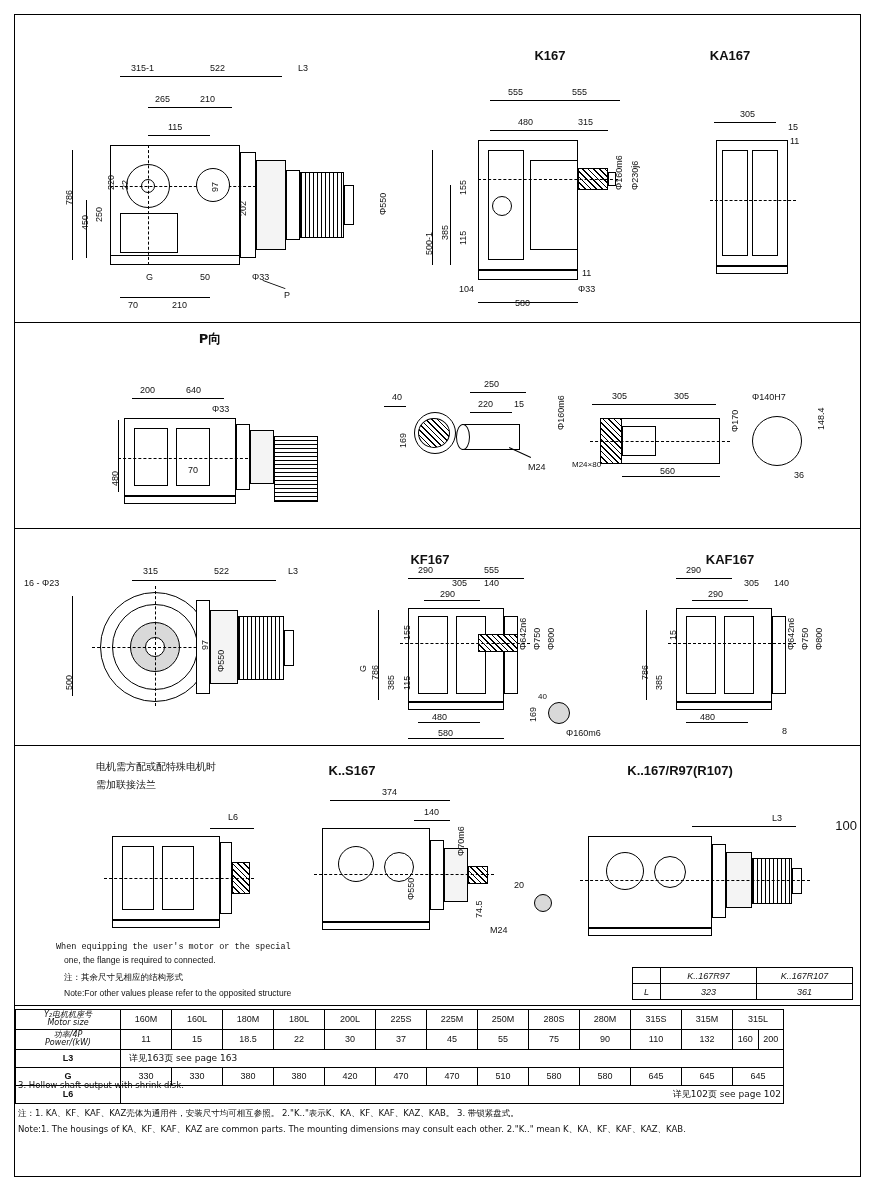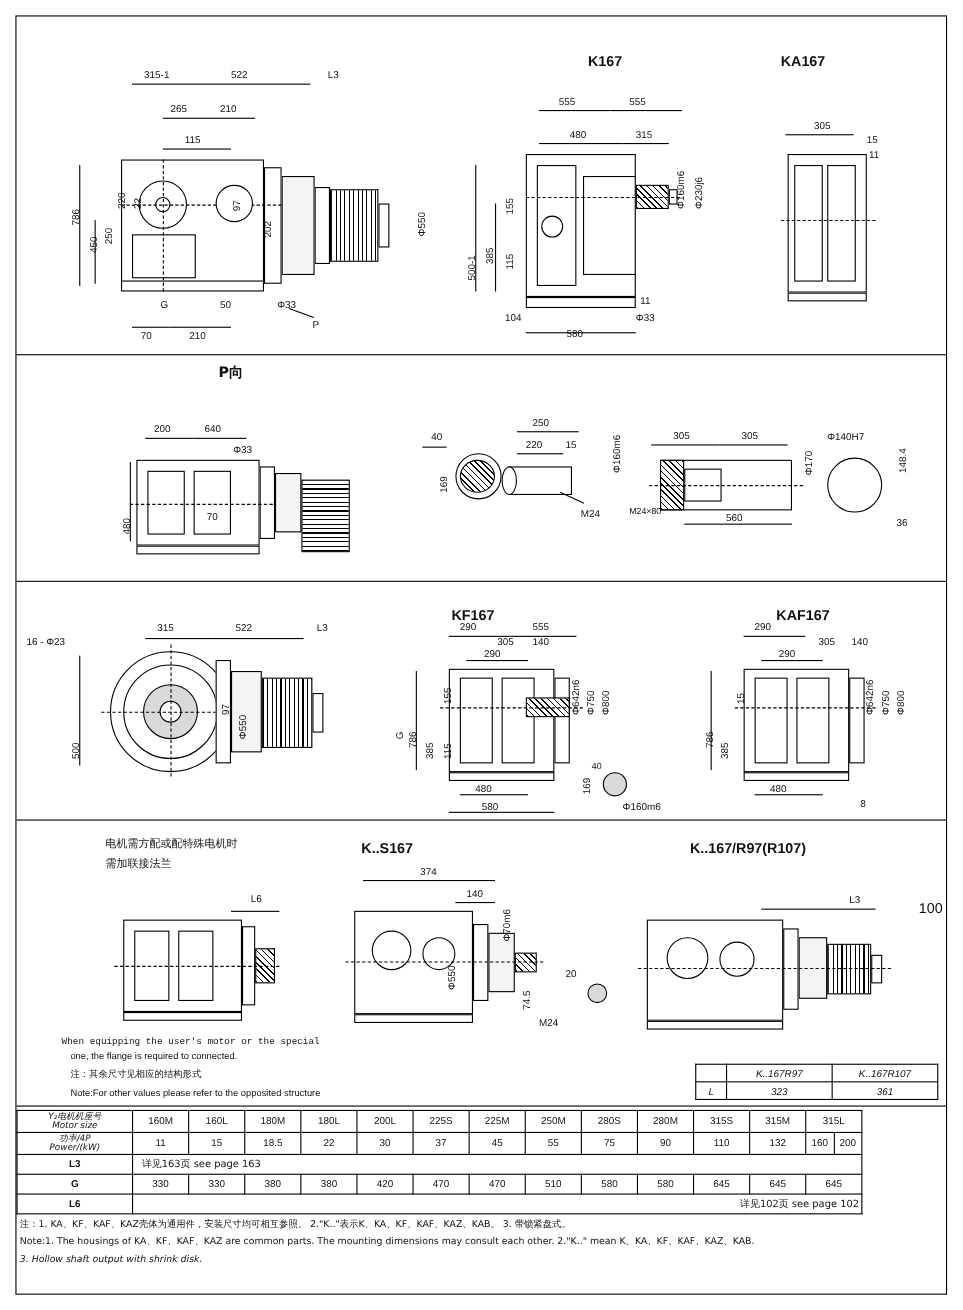--- a/index.html
+++ b/index.html
@@ -239,21 +239,21 @@
   <div class="blk" style="left:622px; top:426px; width:34px; height:30px;"></div>
   <div class="dash" style="left:590px; top:441px; width:140px;"></div>
   <div class="lbl sm" style="left:572px; top:460px;">M24×80</div>
   <div class="vlbl" style="left:730px; top:432px;">Φ170</div>
   <div class="dim-h" style="left:622px; top:476px; width:98px;"></div>
   <div class="lbl" style="left:660px; top:466px;">560</div>
 
   <div class="circ" style="left:752px; top:416px; width:50px; height:50px;"></div>
   <div class="lbl" style="left:752px; top:392px;">Φ140H7</div>
   <div class="vlbl" style="left:816px; top:430px;">148.4</div>
-  <div class="lbl" style="left:815px; top:470px;">36</div>
+  <div class="lbl" style="left:794px; top:470px;">36</div>
 
   <div class="sec-title" style="left:370px; top:552px; width:120px;">KF167</div>
   <div class="sec-title" style="left:660px; top:552px; width:140px;">KAF167</div>
 
   <div class="dim-h" style="left:132px; top:580px; width:60px;"></div>
   <div class="dim-h" style="left:192px; top:580px; width:84px;"></div>
   <div class="lbl" style="left:143px; top:566px;">315</div>
   <div class="lbl" style="left:214px; top:566px;">522</div>
   <div class="lbl" style="left:288px; top:566px;">L3</div>
   <div class="lbl" style="left:24px; top:578px;">16 - Φ23</div>
@@ -462,16 +462,16 @@
     </tr>
     <tr>
       <td class="c0 bold">L6</td>
       <td colspan="14" class="cnfont" style="text-align:right; padding-left:8px;">详见102页  see page 102</td>
     </tr>
   </tbody>
     </table>
 
   <div class="note" style="left:18px; top:1108px; width:840px;">注：1. KA、KF、KAF、KAZ壳体为通用件，安装尺寸均可相互参照。    2."K.."表示K、KA、KF、KAF、KAZ、KAB。    3. 带锁紧盘式。</div>
   <div class="note" style="left:18px; top:1124px; width:840px;">Note:1. The housings of KA、KF、KAF、KAZ are common parts. The mounting dimensions may consult each other.  2."K.." mean K、KA、KF、KAF、KAZ、KAB.</div>
-  <div class="note" style="left:18px; top:1140px; width:840px;font-style:italic;">          3. Hollow shaft output with shrink disk.</div>
+  <div class="note" style="left:18px; top:1080px; width:840px;">          3. Hollow shaft output with shrink disk.</div>
 
   <div class="pageno">100</div>
 </div>
 
 </body></html>

